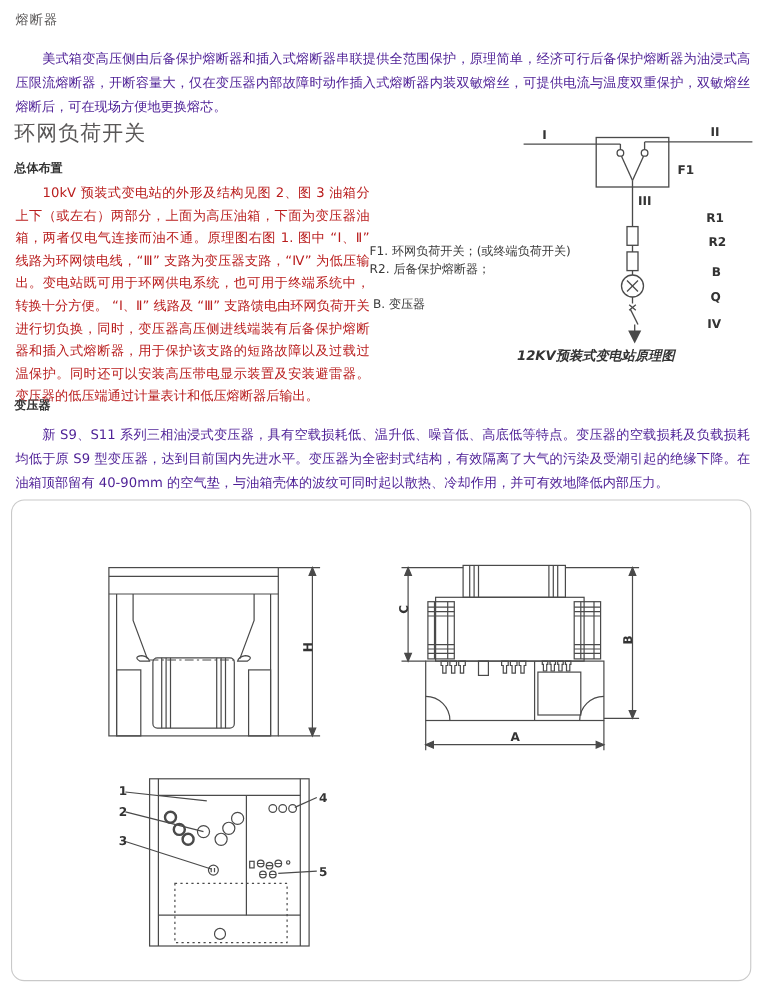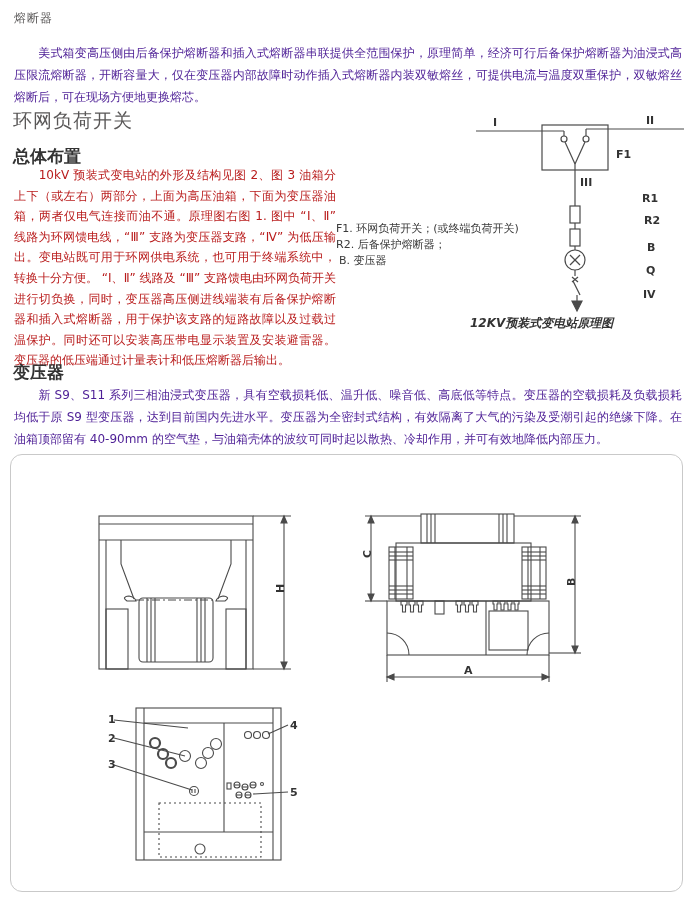--- a/index.html
+++ b/index.html
@@ -7,21 +7,21 @@
     width:693px;height:908px;
     background:#ffffff;
     font-family:"DejaVu Sans","Liberation Sans",sans-serif;
     color:#404040;
     position:relative;
     overflow:hidden;
   }
   .abs{position:absolute;}
   .h1{font-size:12px;color:#595757;font-weight:500;letter-spacing:1px;}
   .h2{font-size:19px;color:#595757;font-weight:500;letter-spacing:1px;}
-  .h3{font-size:17px;color:#333333;font-weight:bold;}
+  .h3{font-size:11px;color:#333333;font-weight:bold;}
   .body-text{font-size:12px;line-height:22px;text-align:justify;color:#4c1d95;}
   .body-text.indent::before{content:"　　";}
   .col-text{font-size:12px;line-height:20.6px;text-align:justify;color:#b91c1c;}
   .col-text::before{content:"　　";}
   .diagram-legend div{font-size:11px;line-height:16.2px;color:#3a3a3a;white-space:nowrap;}
   .fig-caption{font-size:12px;font-weight:bold;color:#333;text-align:left;font-style:italic;}
   .parts-legend div{font-size:12px;line-height:17.5px;color:#333;font-weight:bold;white-space:nowrap;}
   .figure-box{
     border:1px solid #c9c9c9;border-radius:12px;background:#fff;
   }
@@ -83,21 +83,21 @@
   <text x="172" y="90" class="circ-label">R1</text>
   <text x="174" y="112" class="circ-label">R2</text>
   <text x="177" y="139" class="circ-label">B</text>
   <text x="176" y="162" class="circ-label">Q</text>
   <text x="173" y="186" class="circ-label">IV</text>
 </svg>
 
 <div class="abs diagram-legend" style="left:336px;top:221px;">
   <div>F1. 环网负荷开关；(或终端负荷开关)</div>
   <div>R2. 后备保护熔断器；</div>
-  <div style="padding-left:3px;">B. 变压器</div>
+  <div style="padding-left:3px;margin-top:16px;">B. 变压器</div>
 </div>
 
 <div class="abs fig-caption" style="left:470px;top:315px;width:220px;">12KV预装式变电站原理图</div>
 
 <div class="abs h3" style="left:13px;top:361px;">变压器</div>
 <div class="abs body-text indent" style="left:14px;top:384px;width:668px;">新 S9、S11 系列三相油浸式变压器，具有空载损耗低、温升低、噪音低、高底低等特点。变压器的空载损耗及负载损耗均低于原 S9 型变压器，达到目前国内先进水平。变压器为全密封式结构，有效隔离了大气的污染及受潮引起的绝缘下降。在油箱顶部留有 40-90mm 的空气垫，与油箱壳体的波纹可同时起以散热、冷却作用，并可有效地降低内部压力。</div>
 
 <div class="abs figure-box" style="left:10px;top:454px;width:671px;height:436px;">
 
   <svg class="abs" style="left:80px;top:54px;" width="210" height="172" viewBox="0 0 210 172">

